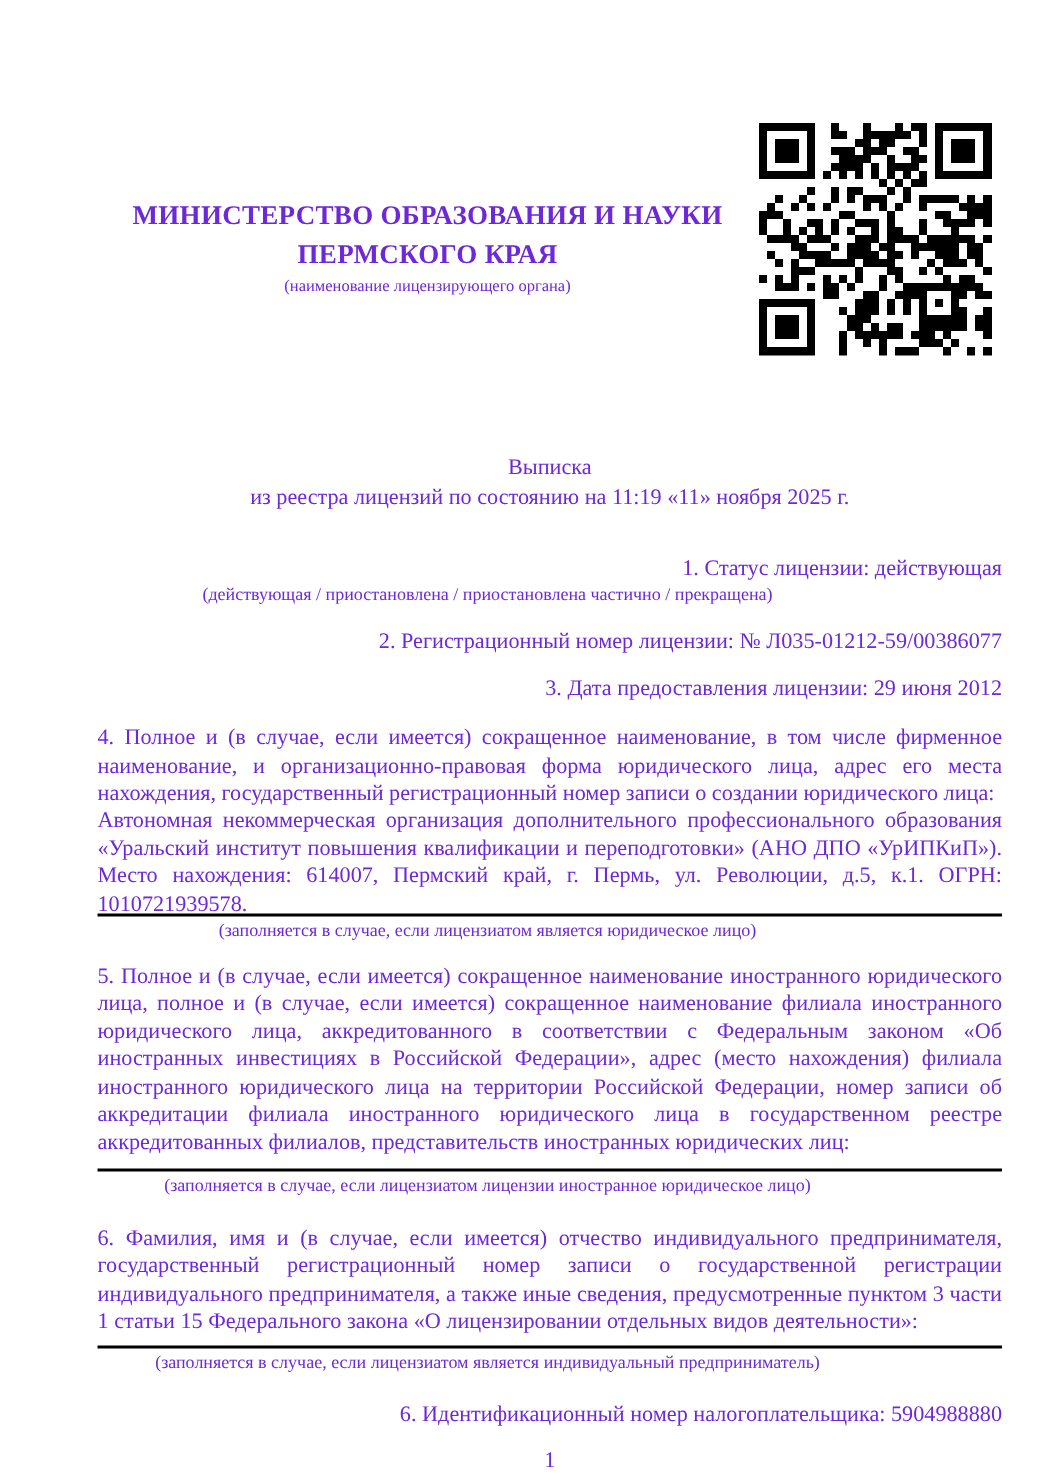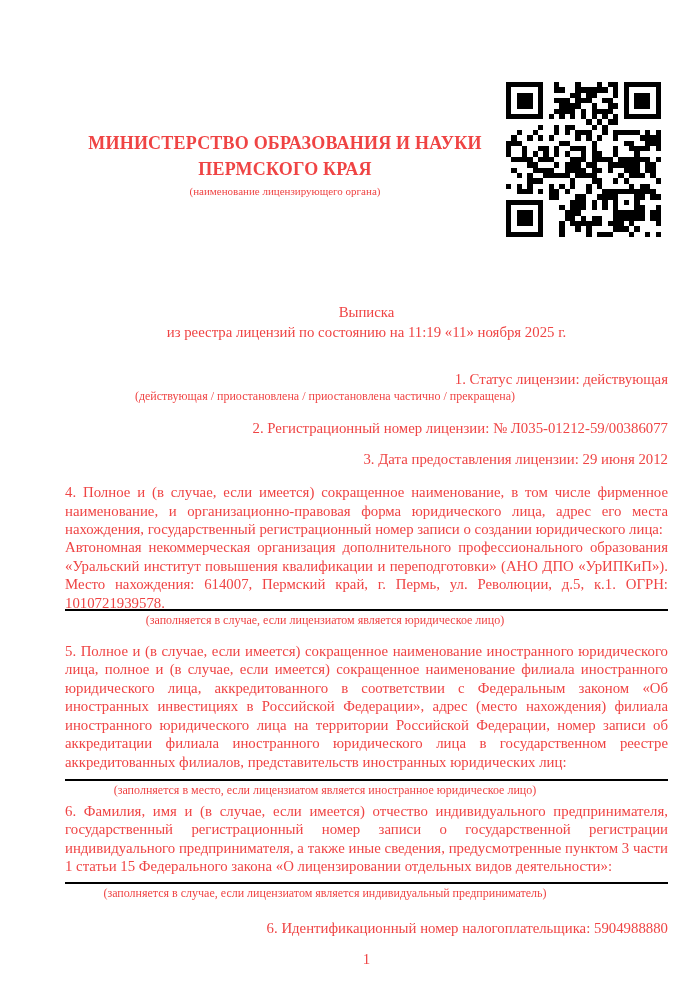--- a/index.html
+++ b/index.html
@@ -5,21 +5,21 @@
   html, body {
     margin: 0;
     padding: 0;
     background: #ffffff;
   }
   .page {
     position: relative;
     width: 700px;
     height: 989px;
     background: #ffffff;
-    color: #ef4444;
+    color: #6d28d9;
     font-family: "Liberation Serif", "DejaVu Serif", serif;
     overflow: hidden;
   }
   .qr {
     position: absolute;
     left: 505px;
     top: 82px;
     width: 157px;
     height: 155px;
   }
@@ -69,21 +69,21 @@
   .i3 { margin-top: 12px; }
   .i4 { margin-top: 15px; }
   .rule {
     height: 0;
     border-top: 2px solid #000000;
     width: 603px;
   }
   .r4 { margin-top: -3px; }
   .i5 { margin-top: 14px; }
   .r5 { margin-top: 8px; }
-  .i6 { margin-top: 4px; }
+  .i6 { margin-top: 19px; }
   .r6 { margin-top: 6px; }
   .i7 { margin-top: 18px; }
   .page-num {
     margin-top: 13px;
     text-align: center;
   }
 </style>
 </head>
 <body>
 
@@ -524,21 +524,21 @@
 
     <div class="item i3">3. Дата предоставления лицензии: 29 июня 2012</div>
 
     <div class="para i4">4. Полное и (в случае, если имеется) сокращенное наименование, в том числе фирменное наименование, и организационно-правовая форма юридического лица, адрес его места нахождения, государственный регистрационный номер записи о создании юридического лица:</div>
     <div class="para">Автономная некоммерческая организация дополнительного профессионального образования «Уральский институт повышения квалификации и переподготовки» (АНО ДПО «УрИПКиП»). Место нахождения: 614007, Пермский край, г. Пермь, ул. Революции, д.5, к.1. ОГРН: 1010721939578.</div>
     <div class="rule r4"></div>
     <div class="cap">(заполняется в случае, если лицензиатом является юридическое лицо)</div>
 
     <div class="para i5">5. Полное и (в случае, если имеется) сокращенное наименование иностранного юридического лица, полное и (в случае, если имеется) сокращенное наименование филиала иностранного юридического лица, аккредитованного в соответствии с Федеральным законом «Об иностранных инвестициях в Российской Федерации», адрес (место нахождения) филиала иностранного юридического лица на территории Российской Федерации, номер записи об аккредитации филиала иностранного юридического лица в государственном реестре аккредитованных филиалов, представительств иностранных юридических лиц:</div>
     <div class="rule r5"></div>
-    <div class="cap">(заполняется в место, если лицензиатом является иностранное юридическое лицо)</div>
+    <div class="cap">(заполняется в случае, если лицензиатом лицензии иностранное юридическое лицо)</div>
 
     <div class="para i6">6. Фамилия, имя и (в случае, если имеется) отчество индивидуального предпринимателя, государственный регистрационный номер записи о государственной регистрации индивидуального предпринимателя, а также иные сведения, предусмотренные пунктом 3 части 1 статьи 15 Федерального закона «О лицензировании отдельных видов деятельности»:</div>
     <div class="rule r6"></div>
     <div class="cap">(заполняется в случае, если лицензиатом является индивидуальный предприниматель)</div>
 
     <div class="item i7">6. Идентификационный номер налогоплательщика: 5904988880</div>
 
     <div class="page-num">1</div>
 
   </div>

